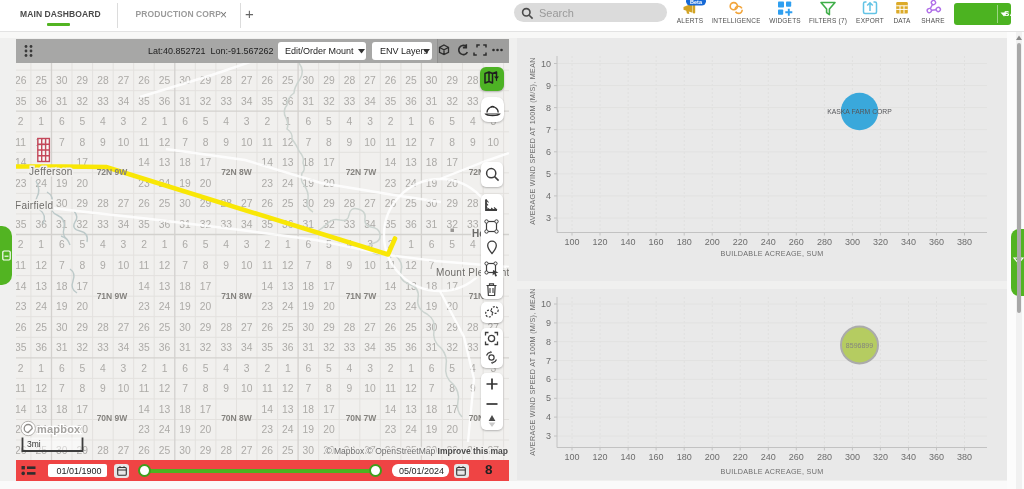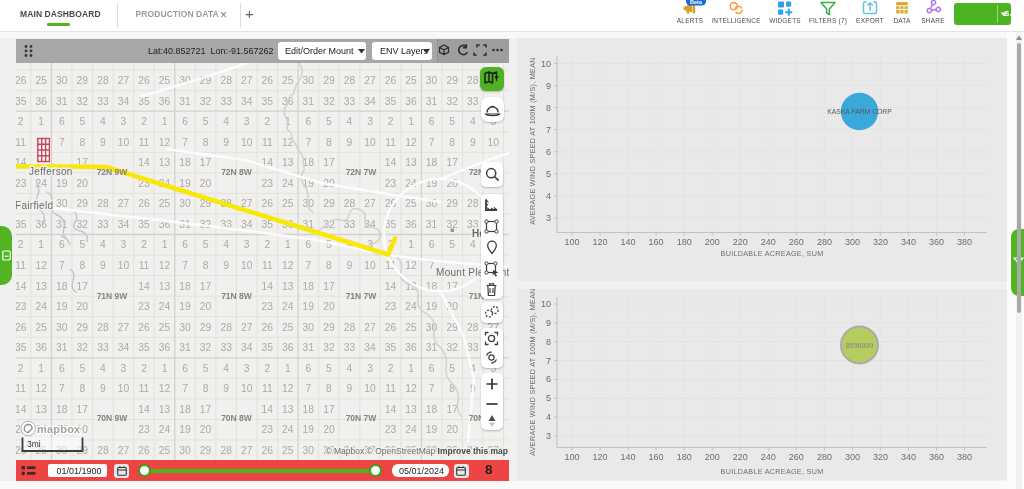--- a/index.html
+++ b/index.html
@@ -19,28 +19,35 @@
 <div class="abs" style="left:1007px;top:32px;width:17px;height:457px;background:#fcfcfc;"></div>
 
 <div class="abs" style="left:0;top:0;width:1024px;height:32px;background:#ffffff;border-bottom:1px solid #e3e3e3;text-align:right;">
 
   <div class="abs" style="left:20px;top:9px;font-size:8.5px;font-weight:bold;letter-spacing:0.1px;color:#4a4a4a;">MAIN DASHBOARD</div>
 
   <div class="abs" style="left:47px;top:23px;width:23px;height:2.5px;background:#52b422;border-radius:1px;"></div>
 
   <div class="abs" style="left:117px;top:3px;width:1px;height:25px;background:#dcdcdc;"></div>
 
-  <div class="abs" style="left:135.5px;top:9px;font-size:8.5px;font-weight:bold;letter-spacing:0.1px;color:#9b9b9b;">PRODUCTION DATA</div>
+  <div class="abs" style="left:135.5px;top:9px;font-size:8.5px;font-weight:bold;letter-spacing:0.1px;color:#9b9b9b;">PRODUCTION CORP</div>
 
   <div class="abs" style="left:220px;top:7.5px;font-size:12px;color:#777;">×</div>
 
   <div class="abs" style="left:240px;top:3px;width:1px;height:25px;background:#dcdcdc;"></div>
 
   <div class="abs" style="left:245px;top:5px;font-size:15px;color:#666;">+</div>
 
+  <div class="abs" style="left:514px;top:2.5px;width:153px;height:19px;background:#dbdbdb;border-radius:9.5px;">
+    <svg class="abs" style="left:7px;top:4.5px;" width="13" height="13" viewBox="0 0 13 13">
+        <circle cx="5.3" cy="5.3" r="3.7" fill="none" stroke="#4a4a4a" stroke-width="1.6"></circle>
+        <line x1="8.2" y1="8.2" x2="11.6" y2="11.6" stroke="#4a4a4a" stroke-width="1.6"></line>
+      </svg>
+    <span class="abs" style="left:25px;top:4px;font-size:11px;color:#9a9a9a;">Search</span>
+  </div>
 
   <div class="abs" style="left:672px;top:0;width:36px;height:30px;">
     <svg class="abs" style="left:0;top:0" width="36" height="30" viewBox="0 0 36 30">
       <path d="M11.5 7 L20.5 3.3 L20.5 12.7 L11.5 9.7 Z" fill="#d2a324"></path>
       <rect x="20.9" y="2.9" width="2.3" height="10.6" rx="1" fill="#d2a324"></rect>
       <path d="M14.2 9.9 l0.7 3.7 2.5 0.4 -0.8 -3.5 Z" fill="#d2a324"></path>
       <rect x="14" y="-3" width="20" height="8.5" rx="4.2" fill="#1669d6"></rect>
       <text x="24" y="3.8" font-size="5.5" fill="#fff" text-anchor="middle" font-weight="bold">Beta</text>
       <text x="18" y="22.5" font-size="6.5px" fill="#4f4f4f" text-anchor="middle" letter-spacing="0.2">ALERTS</text>
     </svg>

